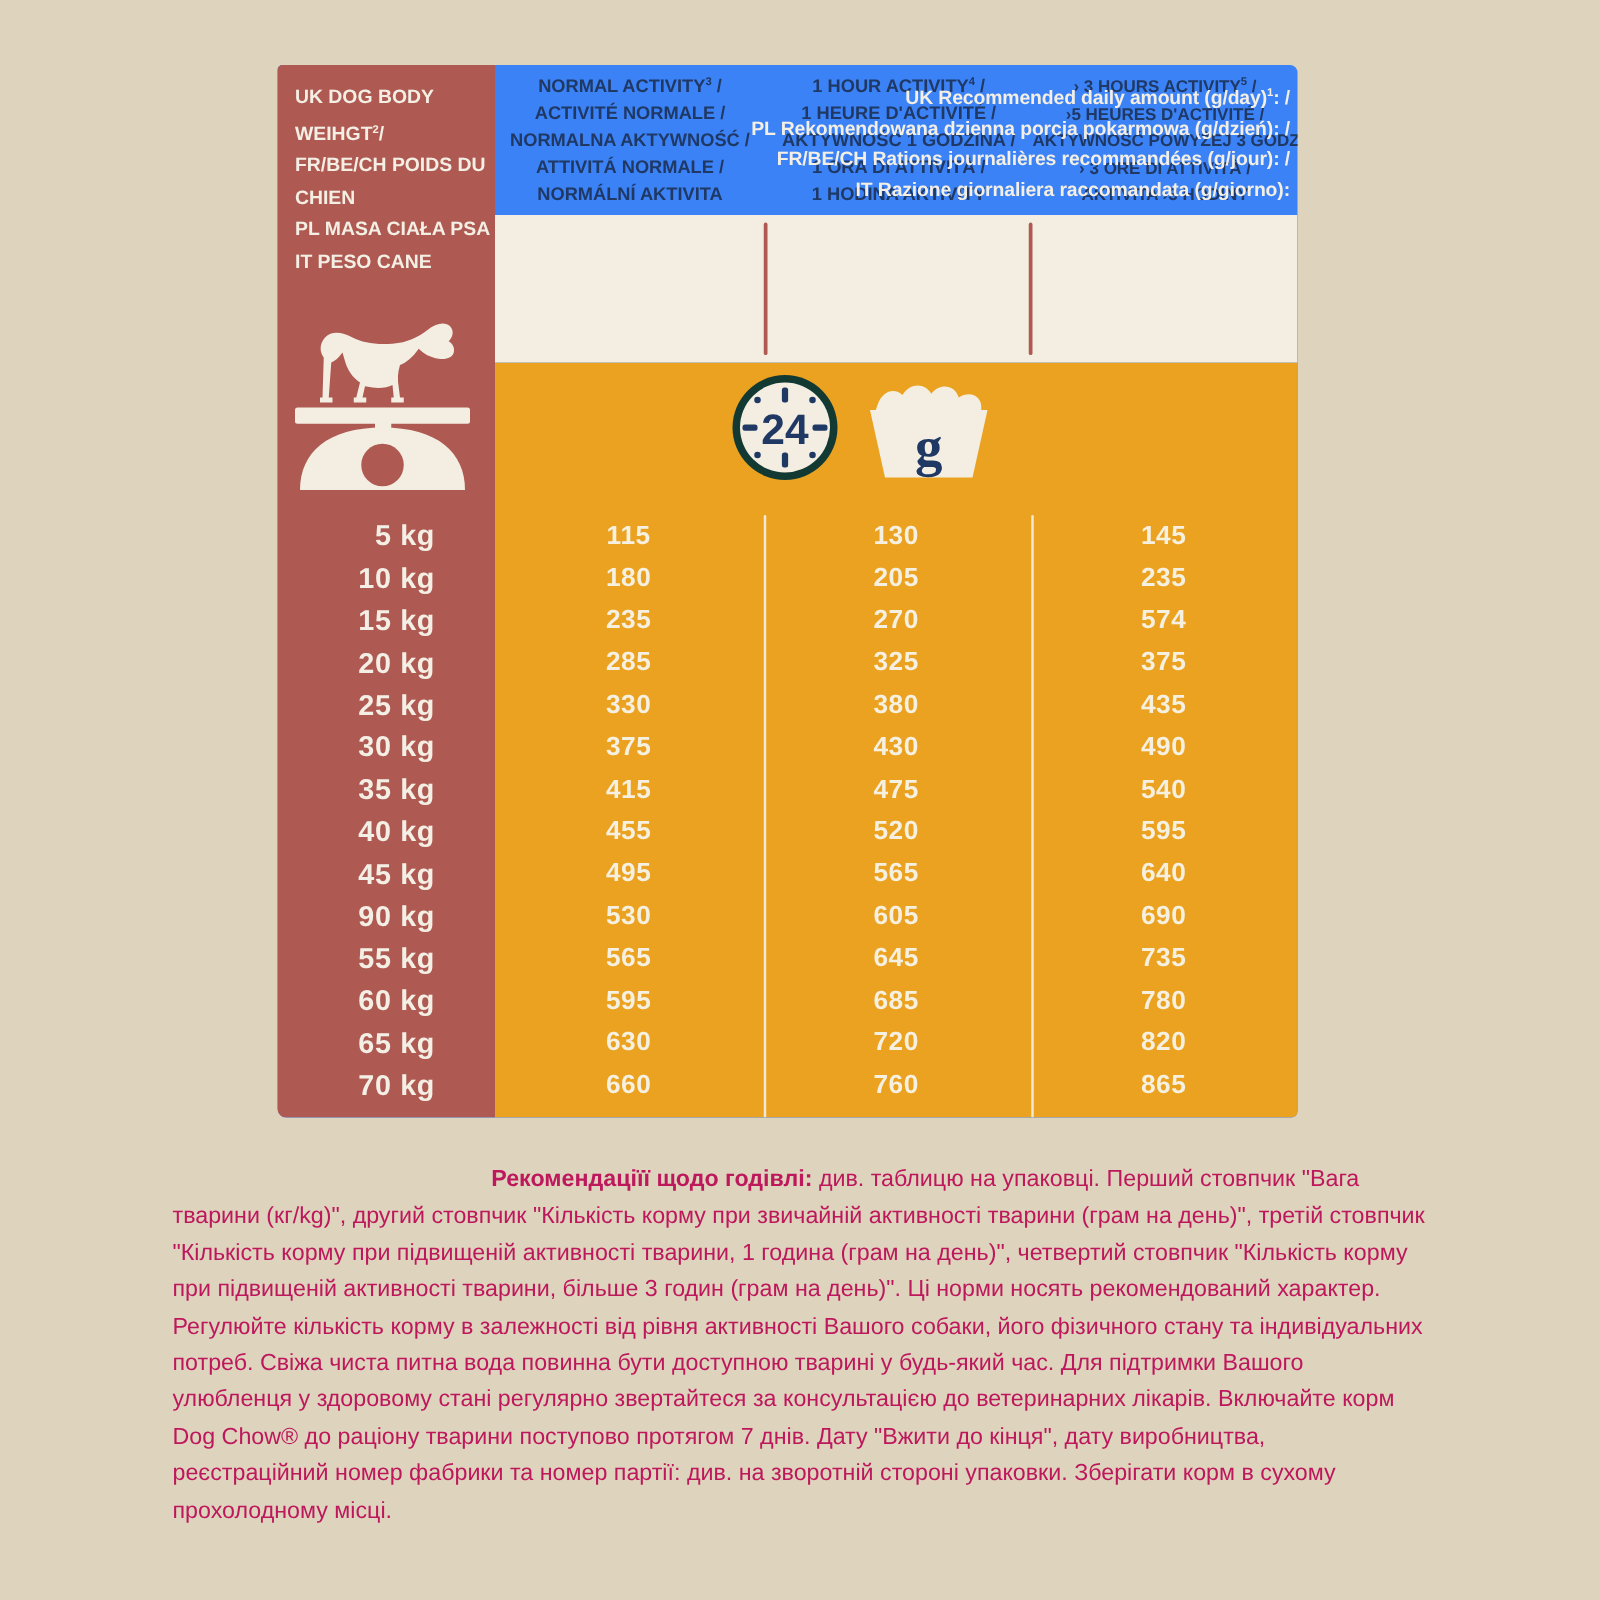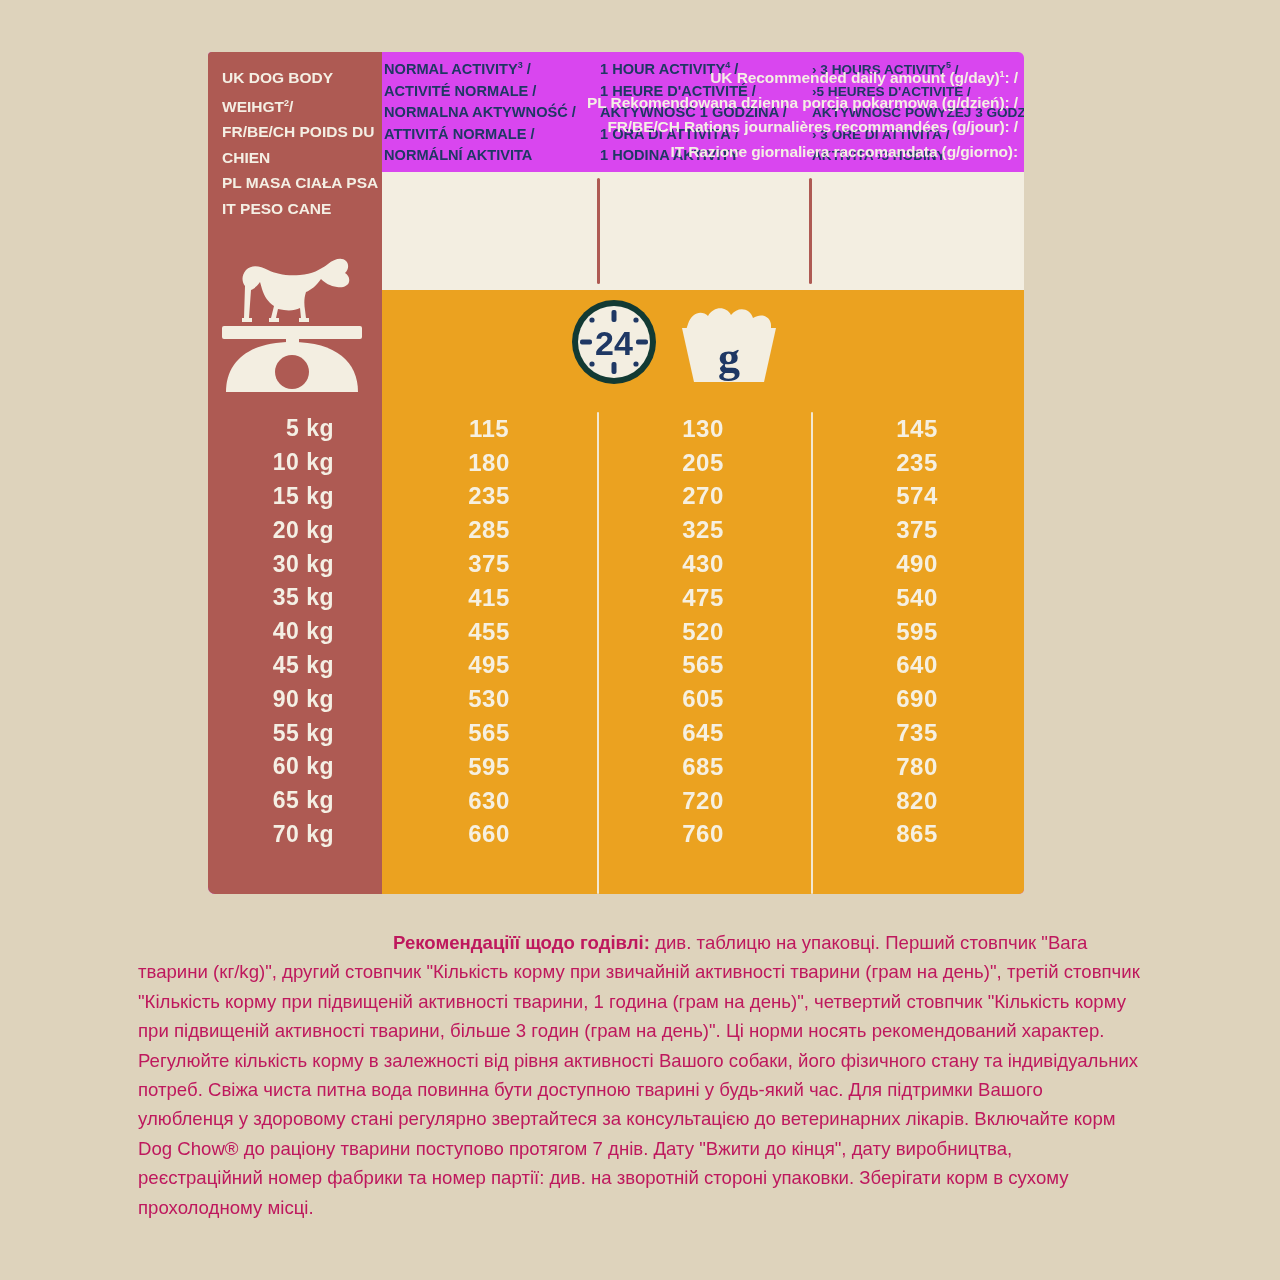--- a/index.html
+++ b/index.html
@@ -11,25 +11,25 @@
     height: 1280px;
     background: #ded3bc;
     font-family: "Liberation Sans", sans-serif;
     overflow: hidden;
     position: relative;
   }
 
   
   #feeding-panel {
     position: absolute;
-    left: 208px;
+    left: 222px;
     top: 52px;
     width: 816px;
     height: 842px;
-    background: #d946ef;
+    background: #3b82f6;
     border-radius: 4px 6px 5px 7px;
     overflow: hidden;
   }
 
   
   .weight-col-bg {
     position: absolute;
     left: 0; top: 0;
     width: 174px;
     height: 100%;
@@ -95,20 +95,21 @@
     width: 7px; height: 114px;
     background: #f3eee1;
     border-radius: 50% / 8px;
   }
   .col-head {
     position: absolute;
     top: 4px;
     height: 110px;
     color: #1f3864;
     font-weight: bold;
+    text-align: center;
     line-height: 21.5px;
     z-index: 3;
     display: flex;
     flex-direction: column;
     justify-content: center;
   }
   .col-head div { white-space: nowrap; }
   .col-head sup { font-size: 9px; vertical-align: super; }
 
   #col-head-0 { left: 176px; width: 212px; font-size: 14.6px; }
@@ -170,21 +171,21 @@
     color: #f4efe4;
     font-weight: bold;
     font-size: 23px;
     letter-spacing: 0.5px;
   }
   .cell-val {
     width: 214px;
     text-align: center;
     color: #f6f0e1;
     font-weight: bold;
-    font-size: 24px;
+    font-size: 21px;
     letter-spacing: 0.5px;
   }
 
   
   .tbl-div {
     position: absolute;
     top: 0;
     width: 2px;
     height: 482px;
     background: #f3eee1;
@@ -340,20 +341,26 @@
           <div class="cell-val">270</div>
           <div class="cell-val">574</div>
         </div>
         <div class="row">
           <div class="cell-weight">20 kg</div>
           <div class="cell-val">285</div>
           <div class="cell-val">325</div>
           <div class="cell-val">375</div>
         </div>
         <div class="row">
+          <div class="cell-weight">25 kg</div>
+          <div class="cell-val">330</div>
+          <div class="cell-val">380</div>
+          <div class="cell-val">435</div>
+        </div>
+        <div class="row">
           <div class="cell-weight">30 kg</div>
           <div class="cell-val">375</div>
           <div class="cell-val">430</div>
           <div class="cell-val">490</div>
         </div>
         <div class="row">
           <div class="cell-weight">35 kg</div>
           <div class="cell-val">415</div>
           <div class="cell-val">475</div>
           <div class="cell-val">540</div>

